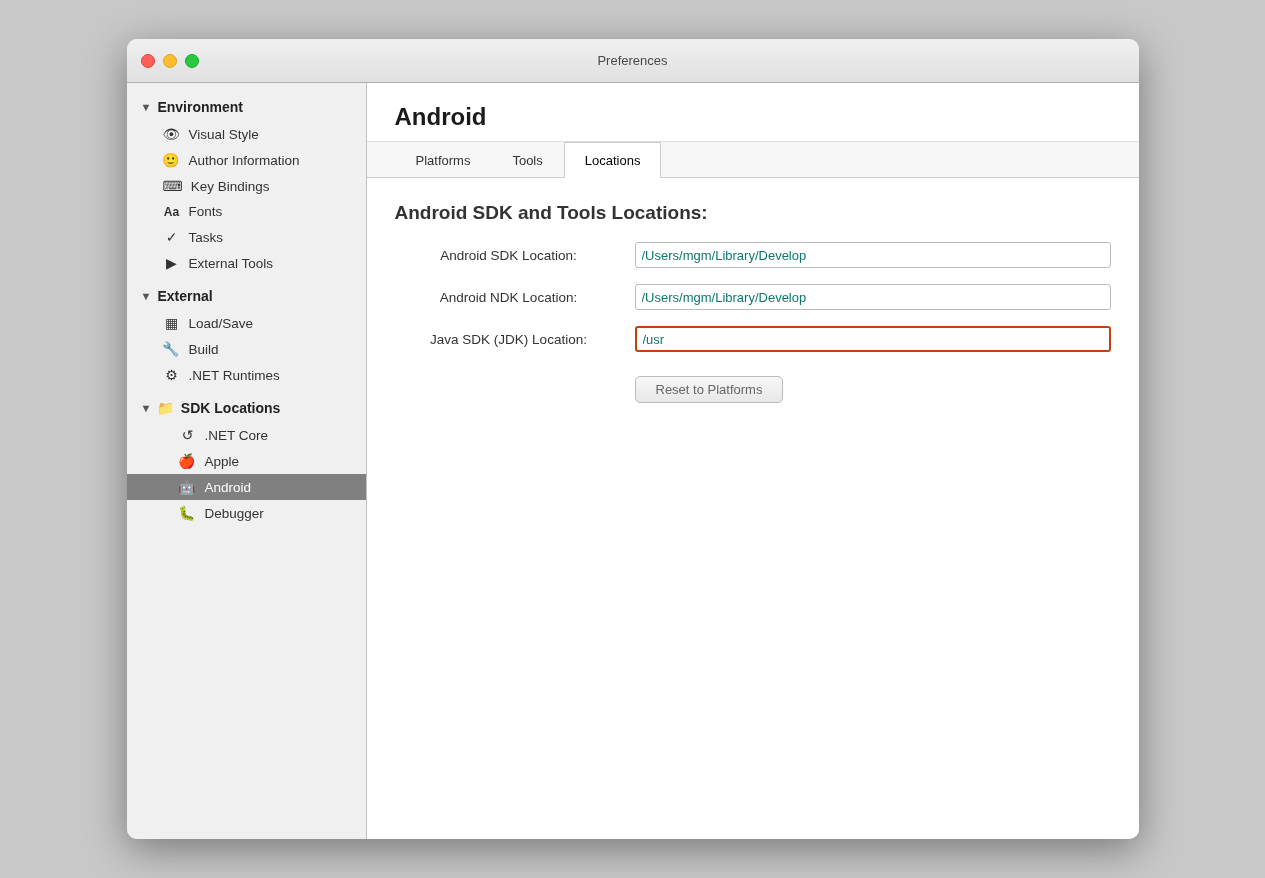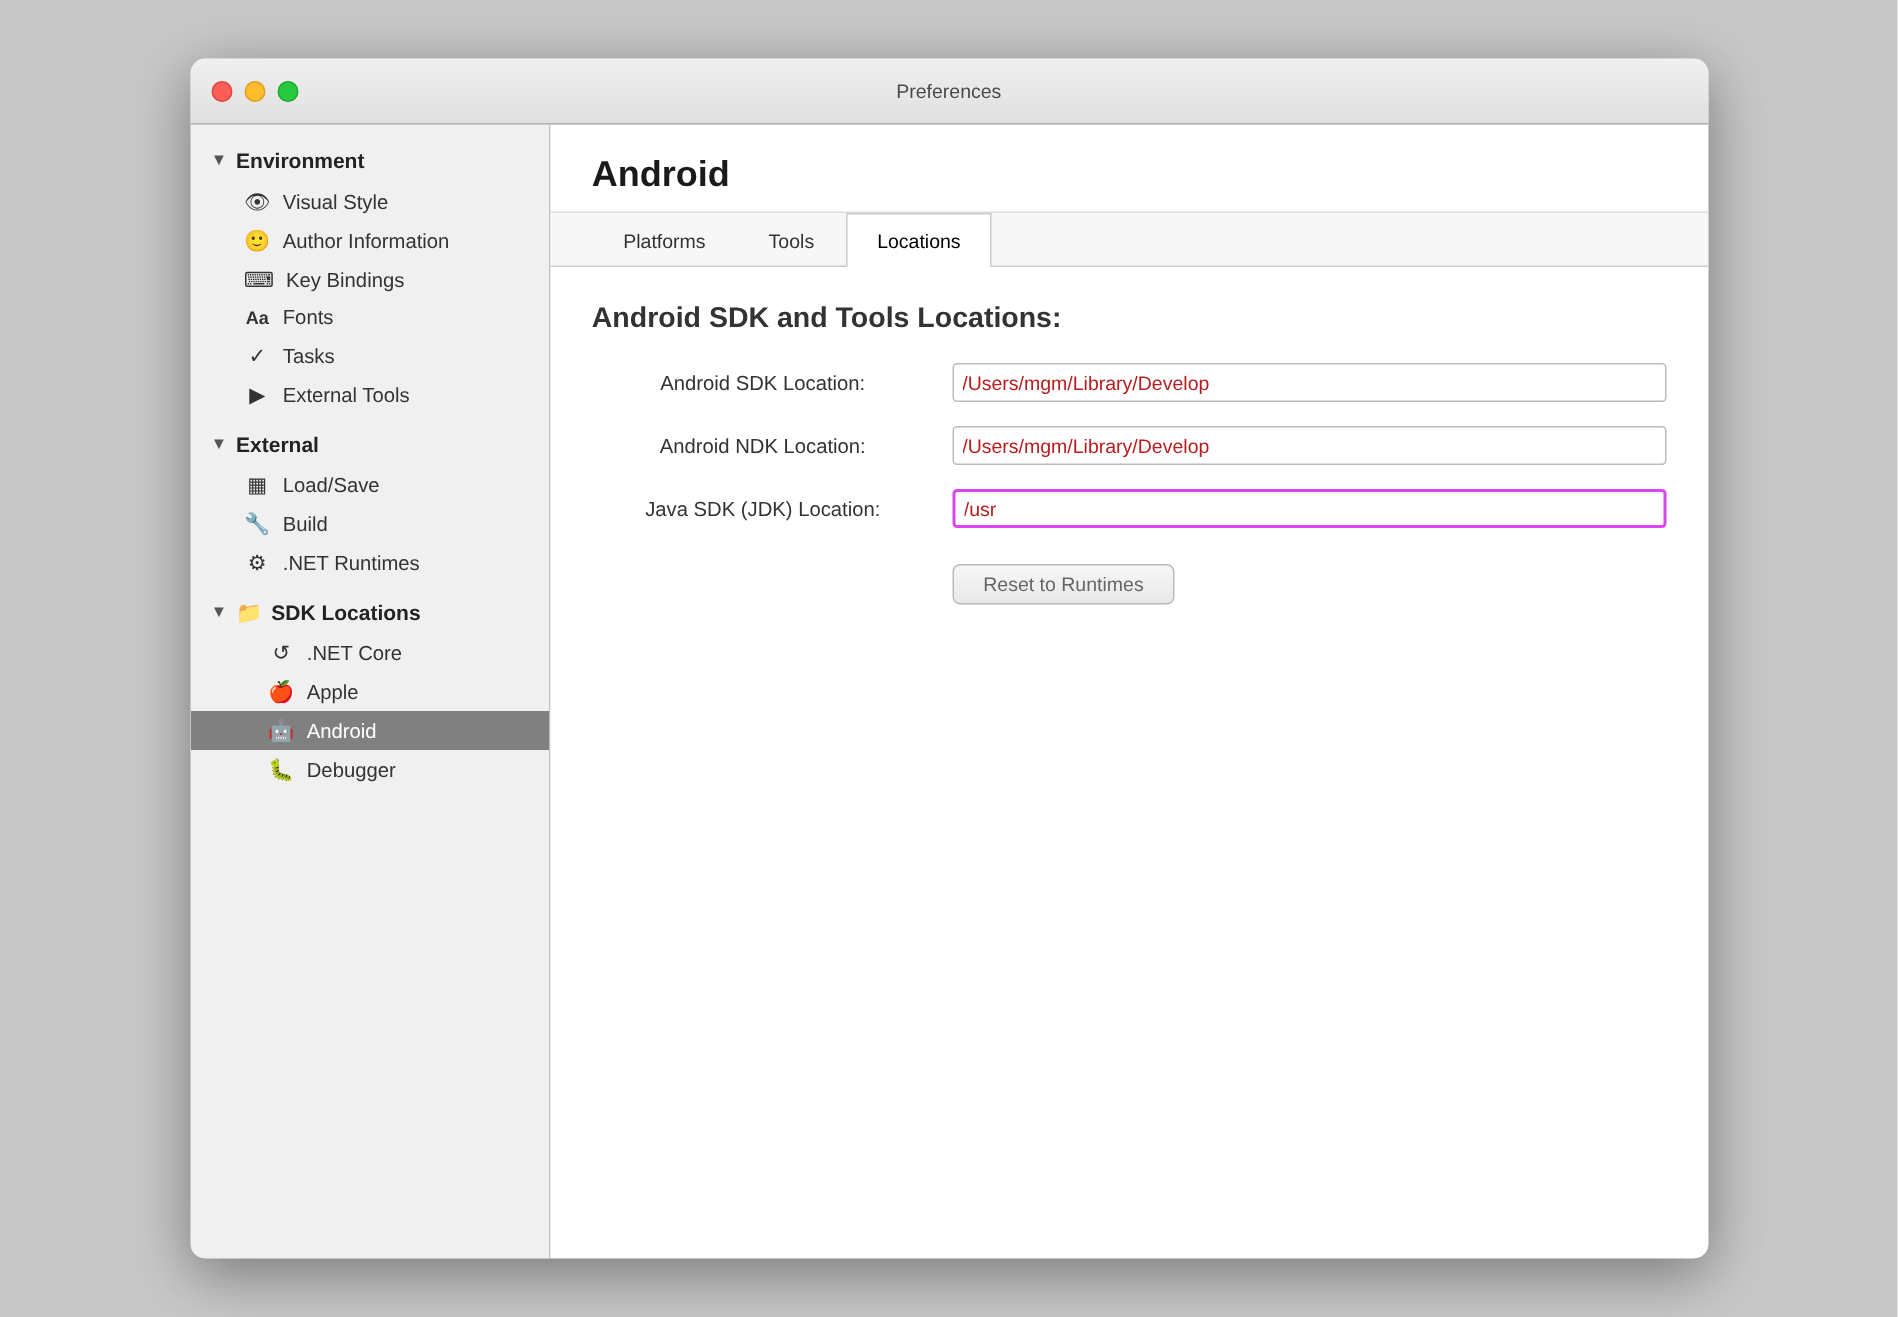--- a/index.html
+++ b/index.html
@@ -186,26 +186,26 @@
       flex-shrink: 0;
       padding-right: 12px;
     }
     .form-input {
       flex: 1;
       height: 26px;
       border: 1px solid #bbb;
       background: #fff;
       padding: 2px 6px;
       font-size: 13px;
-      color: #b91c1c;
+      color: #0f766e;
       outline: none;
       border-radius: 3px;
     }
     .form-input.highlighted {
-      border: 2px solid #d946ef;
+      border: 2px solid #c2410c;
       border-radius: 3px;
     }
     .reset-btn {
       margin-top: 8px;
       margin-left: 240px;
       padding: 5px 20px;
       font-size: 13px;
       color: #666;
       background: linear-gradient(180deg, #f7f7f7, #e8e8e8);
       border: 1px solid #bbb;
@@ -334,18 +334,18 @@
           <input class="form-input" type="text" value="/Users/mgm/Library/Develop" style="">
         </div>
 
         
         <div class="form-row">
           <label class="form-label">Java SDK (JDK) Location:</label>
           <input class="form-input highlighted" type="text" value="/usr" style="">
         </div>
 
         
-        <button class="reset-btn">Reset to Runtimes</button>
+        <button class="reset-btn">Reset to Platforms</button>
       </div>
     </div>
 
   </div>
 </div>
 
 </body></html>

